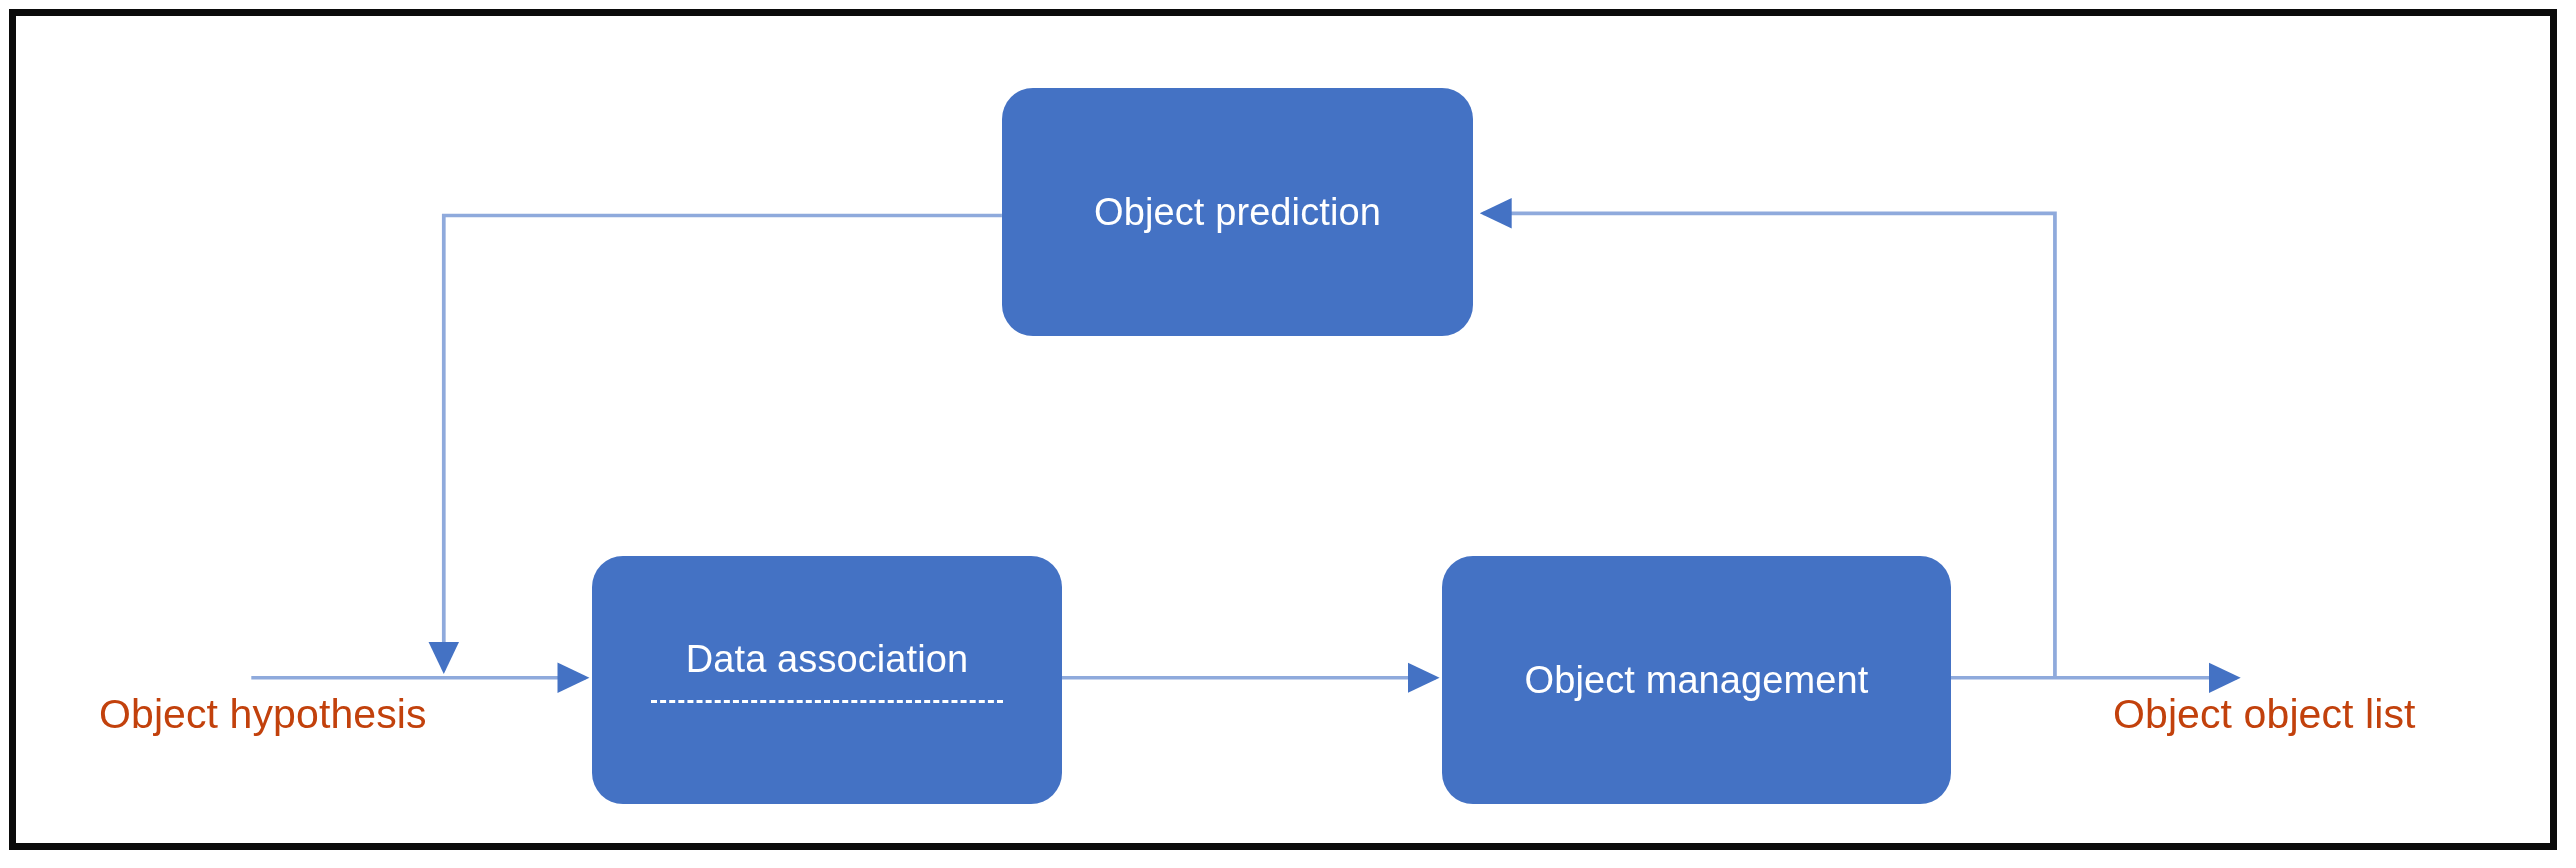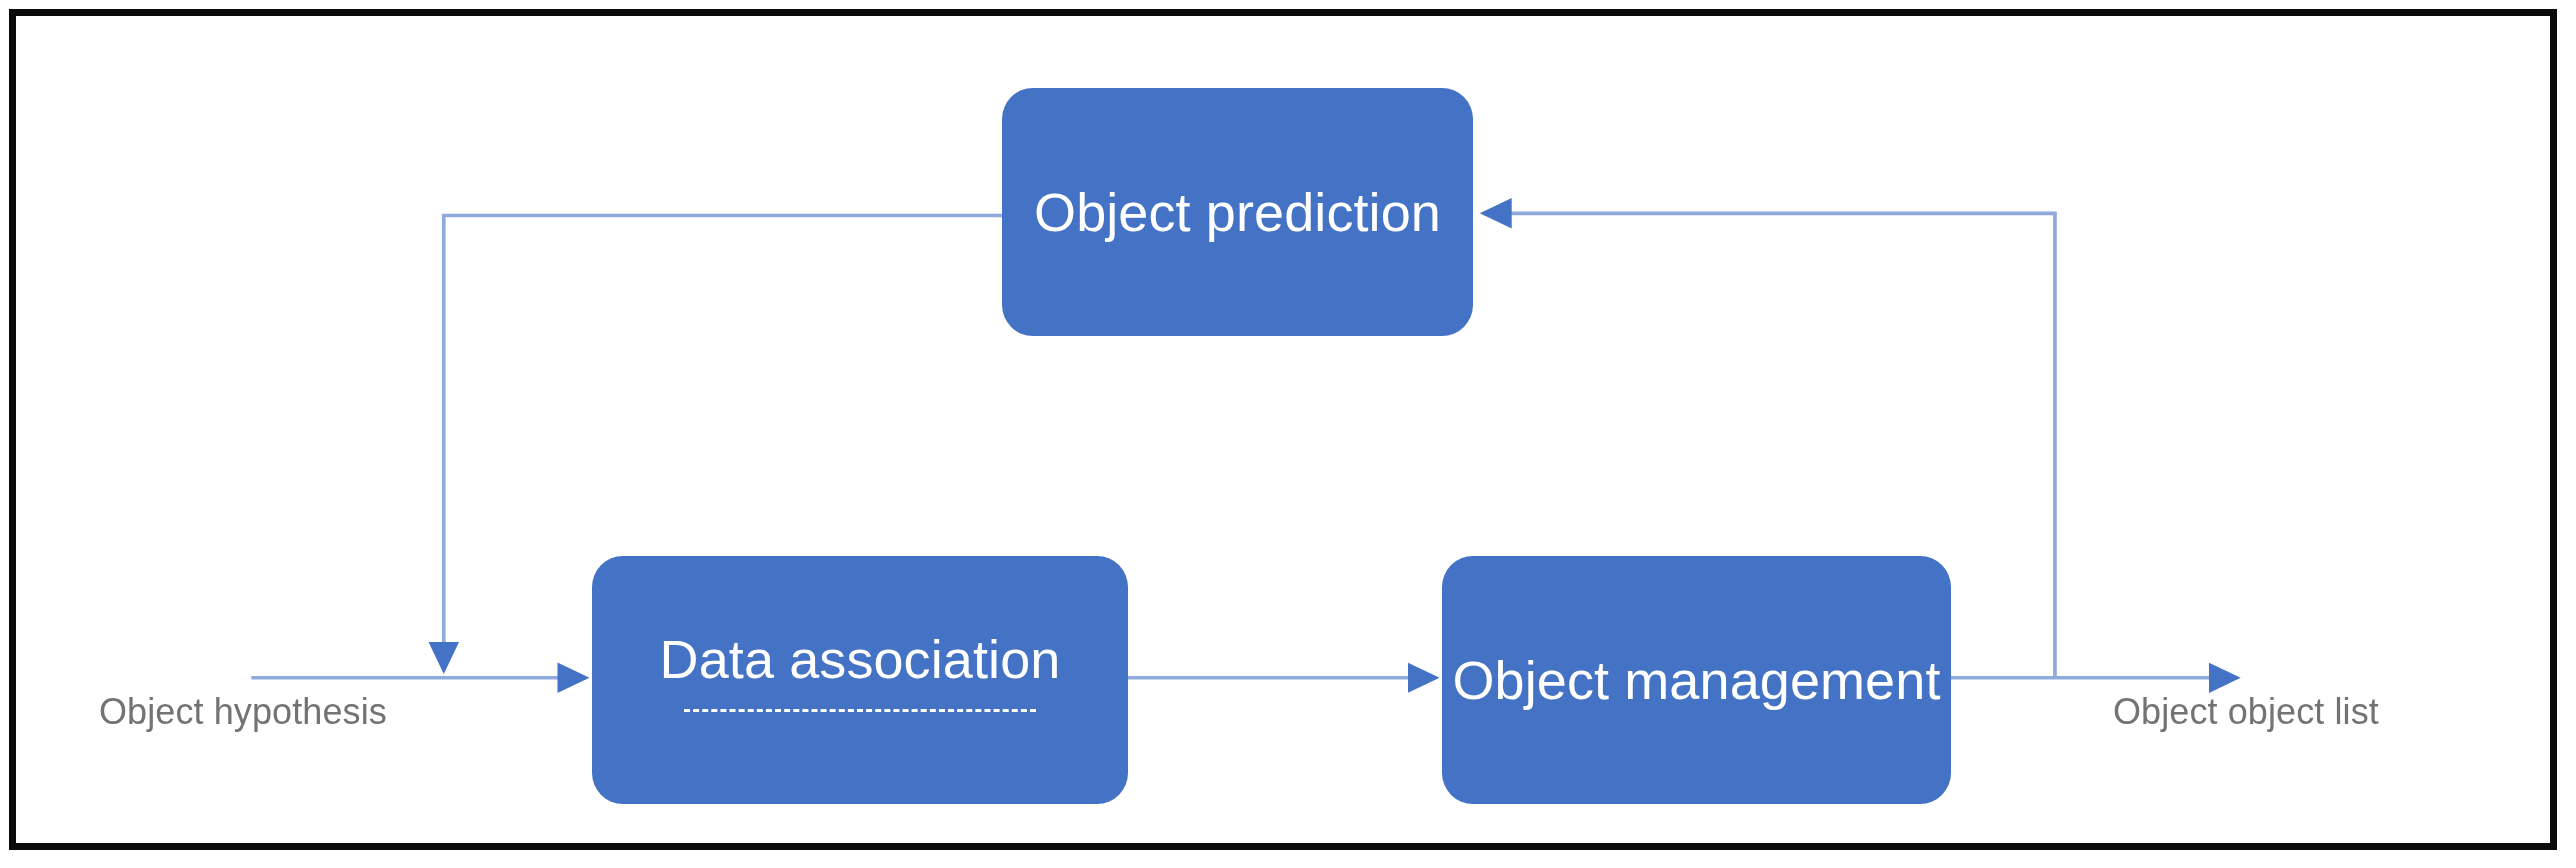--- a/index.html
+++ b/index.html
@@ -42,50 +42,50 @@
     box-sizing: border-box;
     background: #4472c4;
     border-radius: 31px;
     display: flex;
     flex-direction: column;
     align-items: center;
     justify-content: center;
     color: #ffffff;
   }
   .proc-label {
-    font-size: 54px;
+    font-size: 38px;
     line-height: 1.12;
     color: #ffffff;
     white-space: nowrap;
     letter-spacing: 0.1px;
   }
   .divider-dashed {
     width: 352px;
     height: 0;
     border-top: 3.7px dashed #ffffff;
     margin: 19.3px 0 19.3px 0;
   }
   .edge-label {
     position: absolute;
-    font-size: 36px;
-    color: #737373;
+    font-size: 41px;
+    color: #c2410c;
     white-space: nowrap;
     letter-spacing: 0.1px;
   }
   
   #box-object-prediction {
     left: 1002px;
     top: 88px;
     width: 471px;
     height: 248px;
   }
   #box-data-association {
     left: 592px;
     top: 556px;
-    width: 536px;
+    width: 470px;
     height: 248px;
   }
   #box-object-management {
     left: 1442px;
     top: 556px;
     width: 509px;
     height: 248px;
   }
   #label-object-hypothesis {
     left: 99px;

